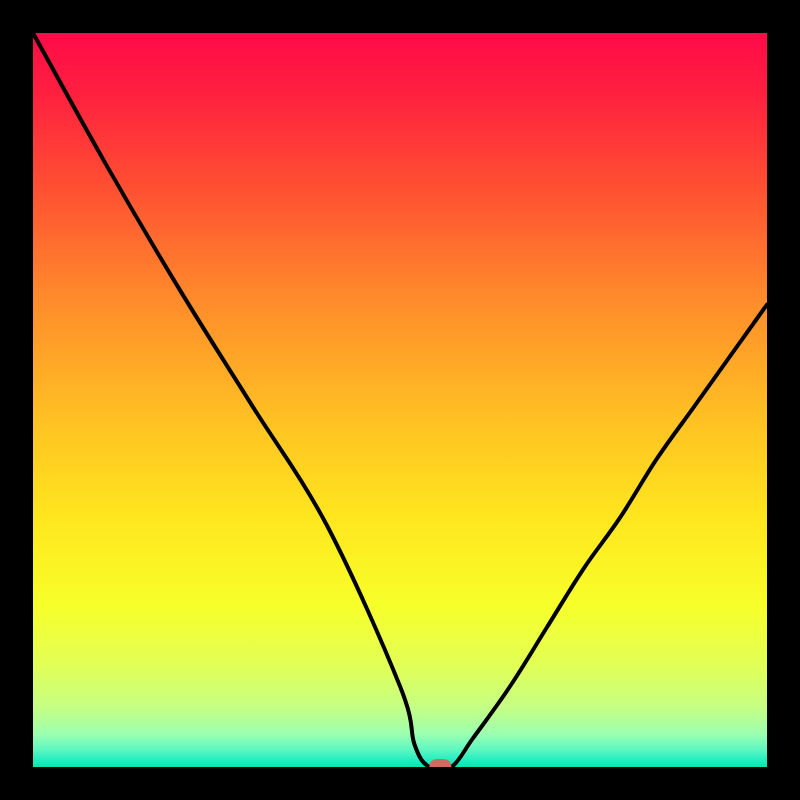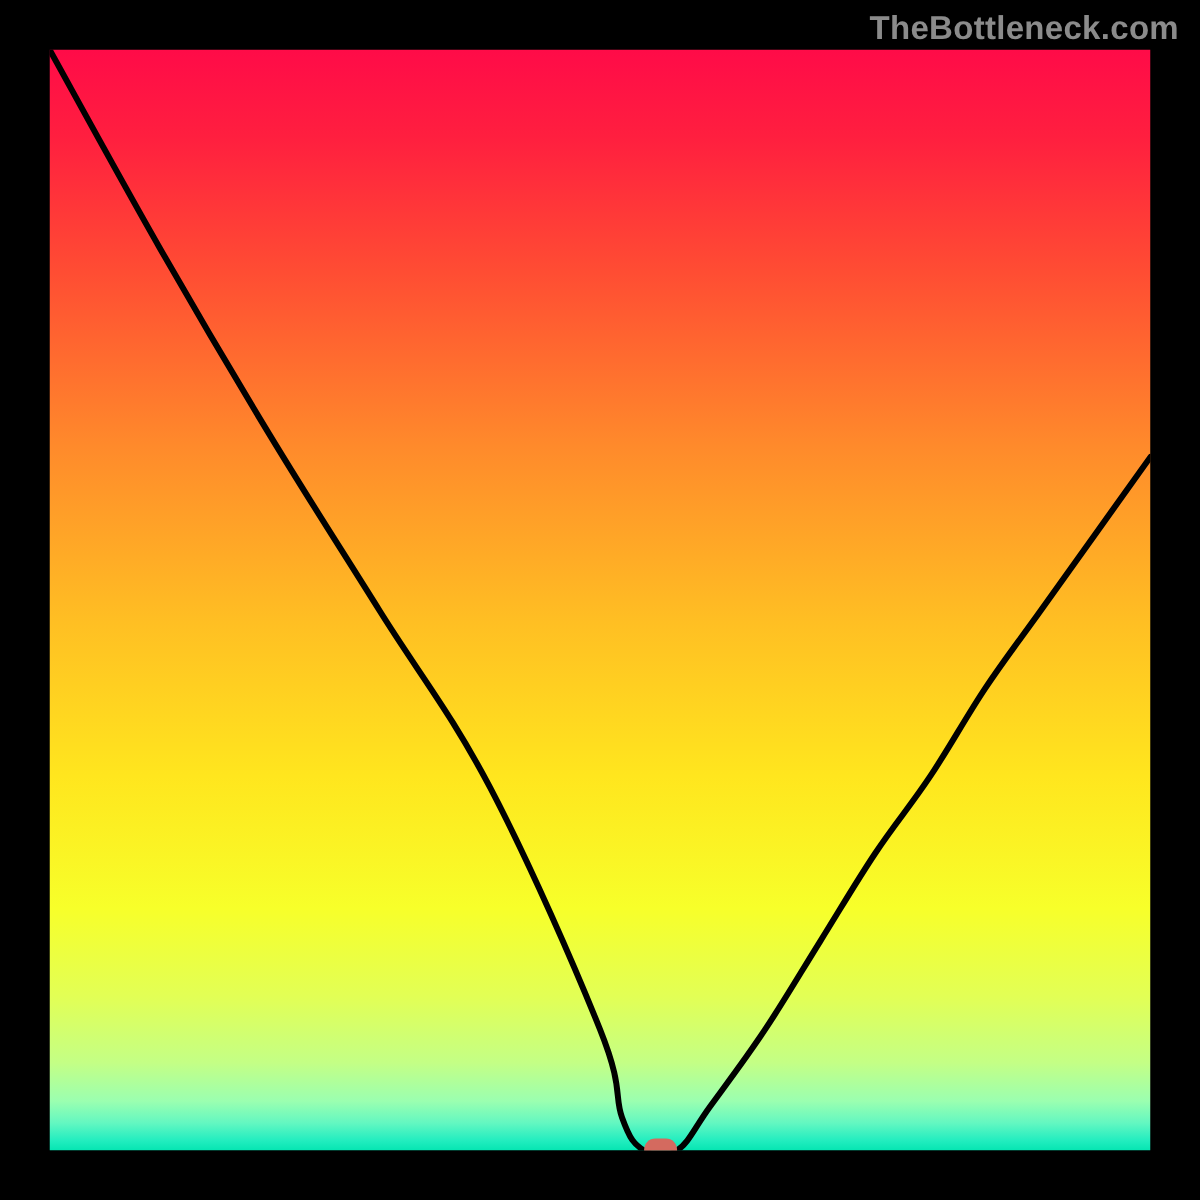--- a/index.html
+++ b/index.html
@@ -53,14 +53,13 @@
           <stop offset="95.5%" stop-color="#9bffb0"></stop>
           <stop offset="97.5%" stop-color="#63f7c1"></stop>
           <stop offset="99%" stop-color="#26eec0"></stop>
           <stop offset="100%" stop-color="#05e5b2"></stop>
         </linearGradient>
       </defs>
       <rect x="0" y="0" width="734" height="734" fill="url(#bg)"></rect>
       <path d="M 0.00 0.00 C 13.21 23.78, 46.98 85.88, 73.40 132.12 C 99.82 178.36, 120.38 213.30, 146.80 256.90 C 173.22 300.50, 193.78 332.06, 220.20 374.34 C 246.62 416.62, 267.18 441.57, 293.60 491.78 C 320.02 541.99, 351.15 613.62, 367.00 653.26 C 382.85 692.90, 376.40 697.45, 381.68 711.98 C 386.96 726.51, 389.75 730.04, 396.36 734.00 C 402.97 737.96, 410.45 739.28, 418.38 734.00 C 426.31 728.72, 429.83 719.17, 440.40 704.64 C 450.97 690.11, 463.89 673.08, 477.10 653.26 C 490.31 633.44, 500.59 615.68, 513.80 594.54 C 527.01 573.40, 537.29 555.64, 550.50 535.82 C 563.71 516.00, 573.99 504.26, 587.20 484.44 C 600.41 464.62, 610.69 445.54, 623.90 425.72 C 637.11 405.90, 647.39 392.84, 660.60 374.34 C 673.81 355.84, 684.09 341.46, 697.30 322.96 C 710.51 304.46, 727.39 280.83, 734.00 271.58" fill="none" stroke="#000" stroke-width="4" stroke-linecap="round" stroke-linejoin="round"></path>
       <rect x="396.4" y="726.0" width="22" height="15" rx="7.5" ry="7.5" fill="#d46a5f"></rect>
     </svg>
-  <div class="watermark">TheBottleneck.com</div>
 </div>
 
 </body></html>

